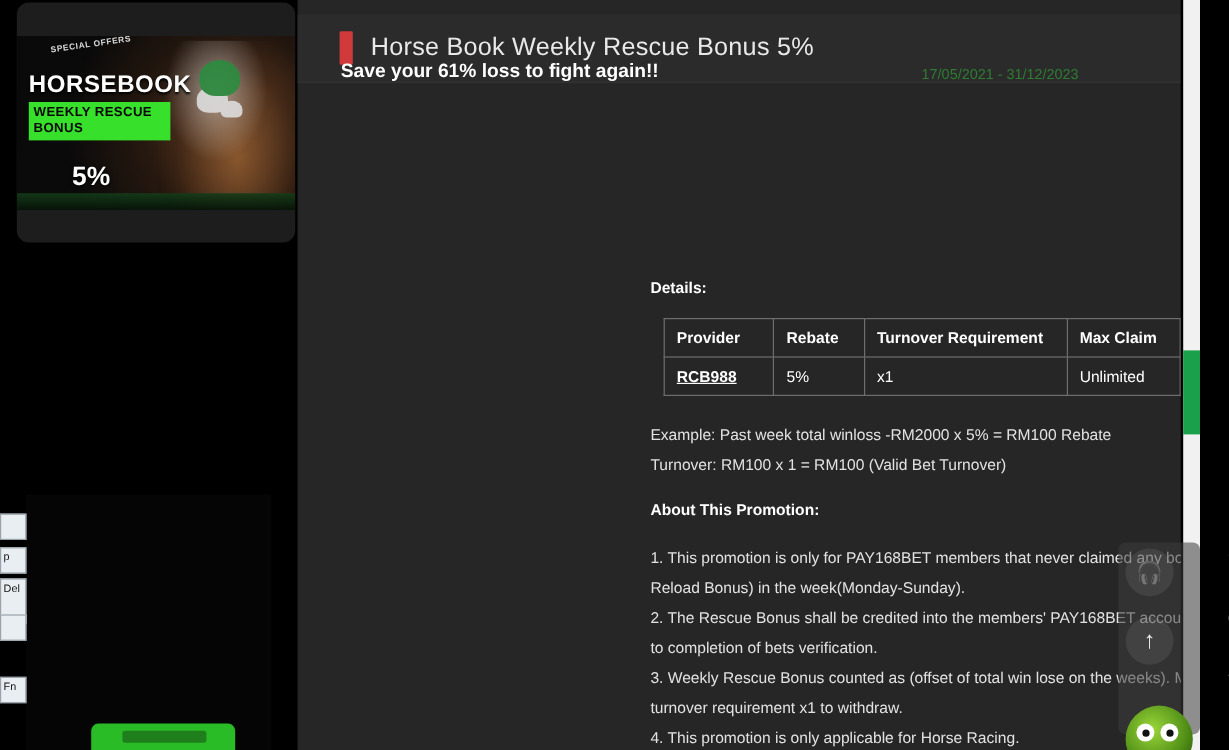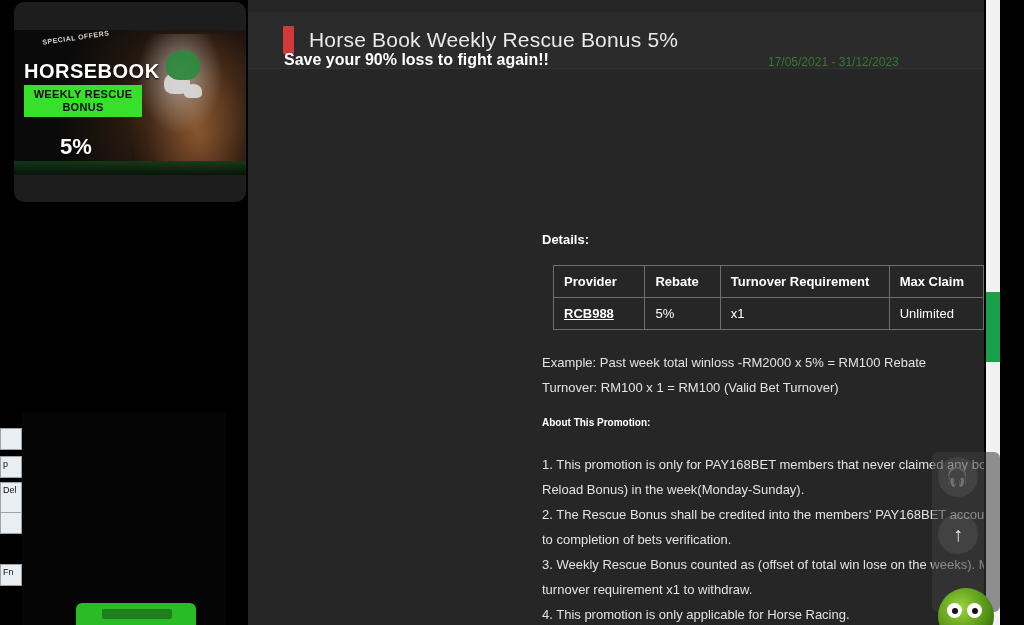--- a/index.html
+++ b/index.html
@@ -67,21 +67,21 @@
   .thumb-sub {
     position: absolute;
     left: 10px; top: 55px;
     width: 110px;
     background: #37e02a;
     color: #0a0a0a;
     font-size: 11px;
     font-weight: bold;
     line-height: 13px;
     padding: 3px 4px;
-    text-align: center;
+    text-align: left;
     letter-spacing: .3px;
   }
   .thumb-pct {
     position: absolute;
     left: 46px; top: 104px;
     font-size: 22px;
     font-weight: bold;
     color: #ffffff;
     text-shadow: 0 1px 3px #000;
   }
@@ -288,21 +288,21 @@
     left: 294px;
     font-size: 13px;
     color: #e2e2e2;
   }
   .example-1 { top: 355px; }
   .example-2 { top: 380px; }
 
   .about-label {
     position: absolute;
     left: 294px; top: 417px;
-    font-size: 10px;
+    font-size: 13px;
     font-weight: bold;
     color: #ffffff;
   }
 
   .terms {
     position: absolute;
     left: 294px; top: 452px;
     width: 650px;
     font-size: 13px;
     color: #e2e2e2;
@@ -419,21 +419,21 @@
     </div>
   </div>
 
   <div class="panel">
 
     <div class="panel-header">
       <div class="header-bar-accent"></div>
       <div class="header-title">Horse Book Weekly Rescue Bonus 5%</div>
     </div>
 
-    <div class="subtitle">Save your 90% loss to fight again!!</div>
+    <div class="subtitle">Save your 61% loss to fight again!!</div>
 
     <div class="promo-date-block">
       <span class="promo-date-value">17/05/2021 - 31/12/2023</span>
     </div>
 
 
     <div class="details-label">Details:</div>
 
     <table class="detail-table">
       <thead>

